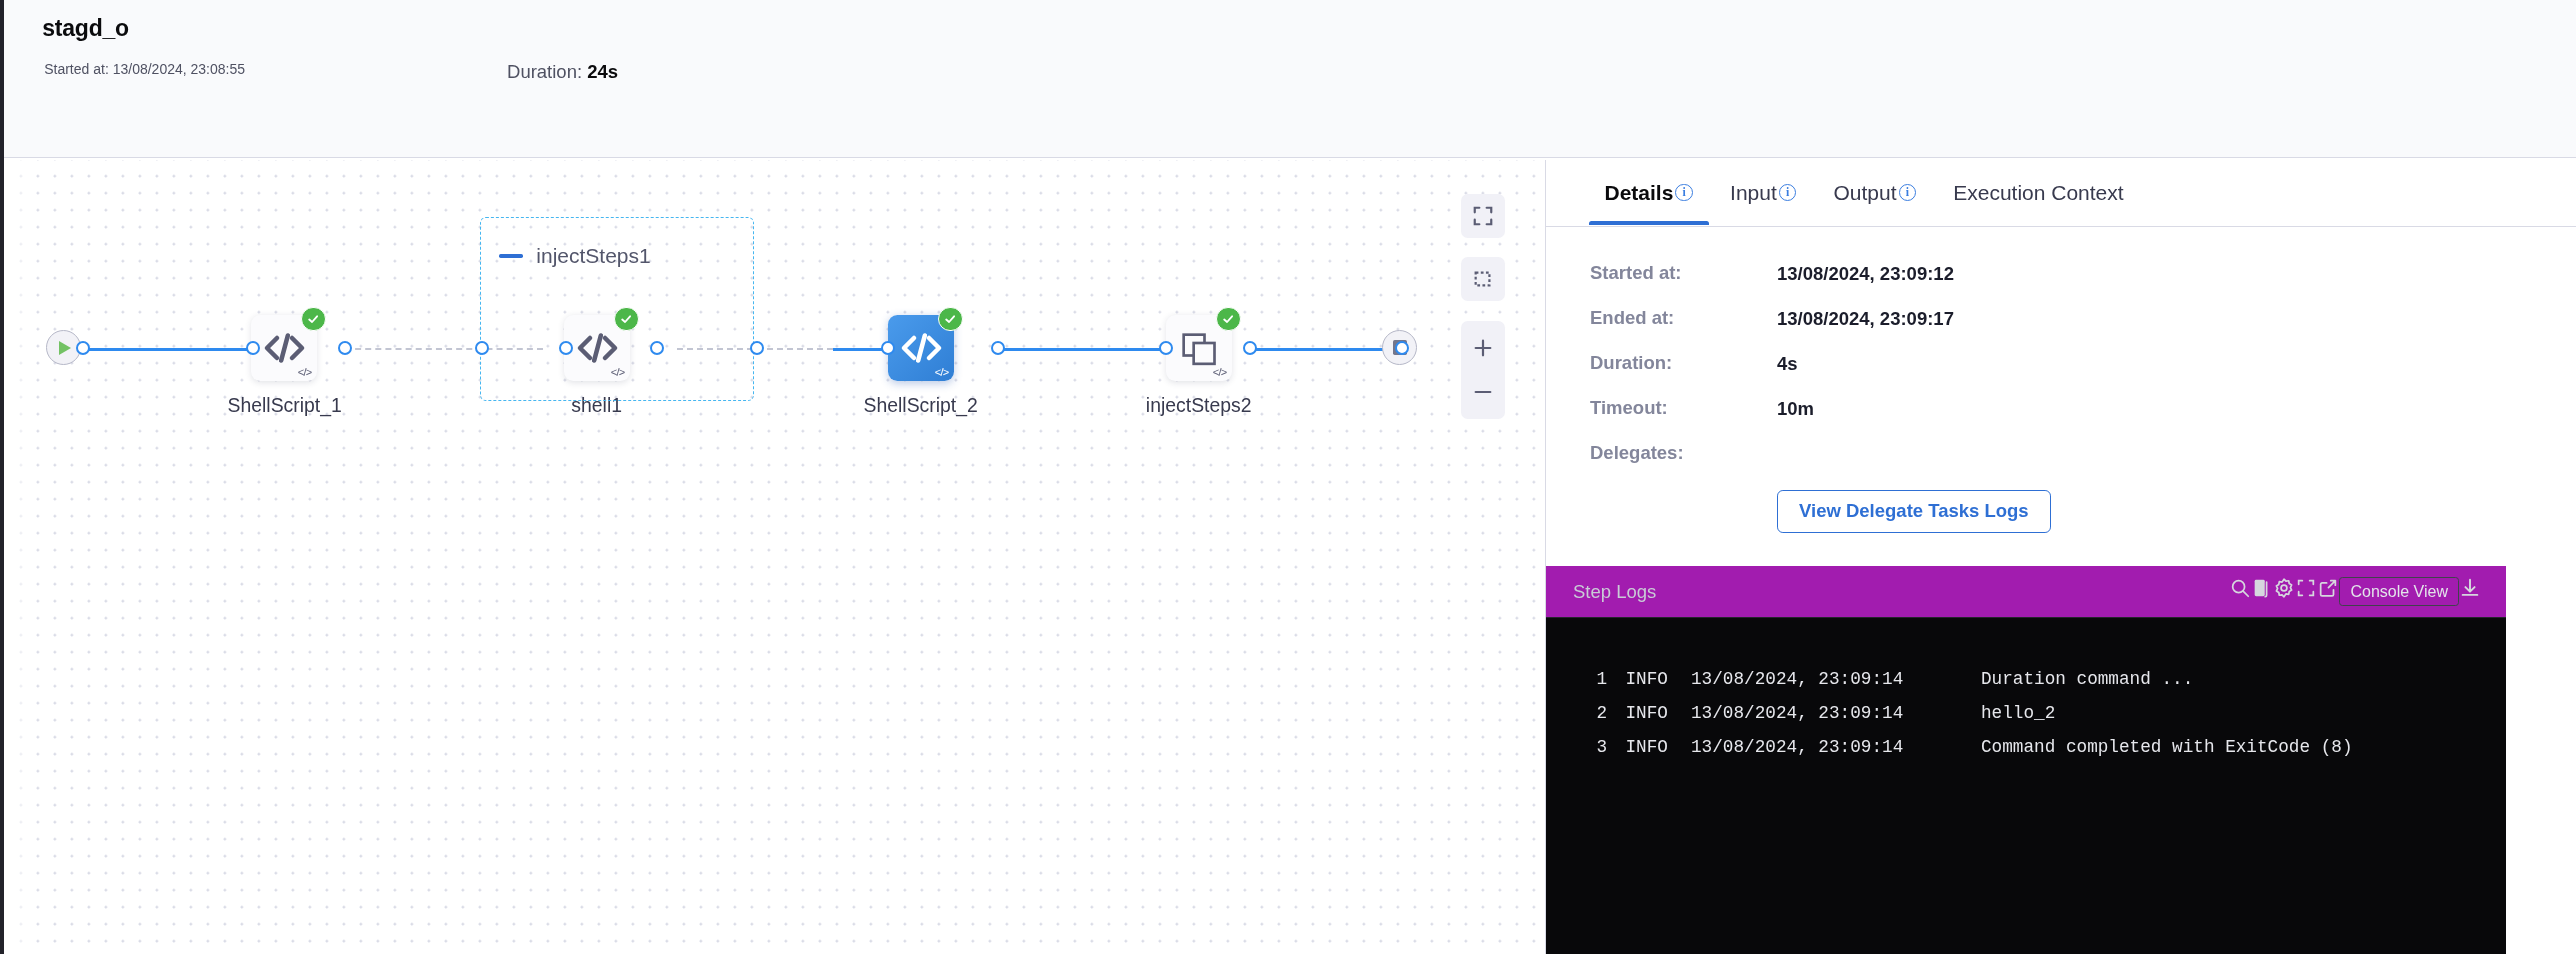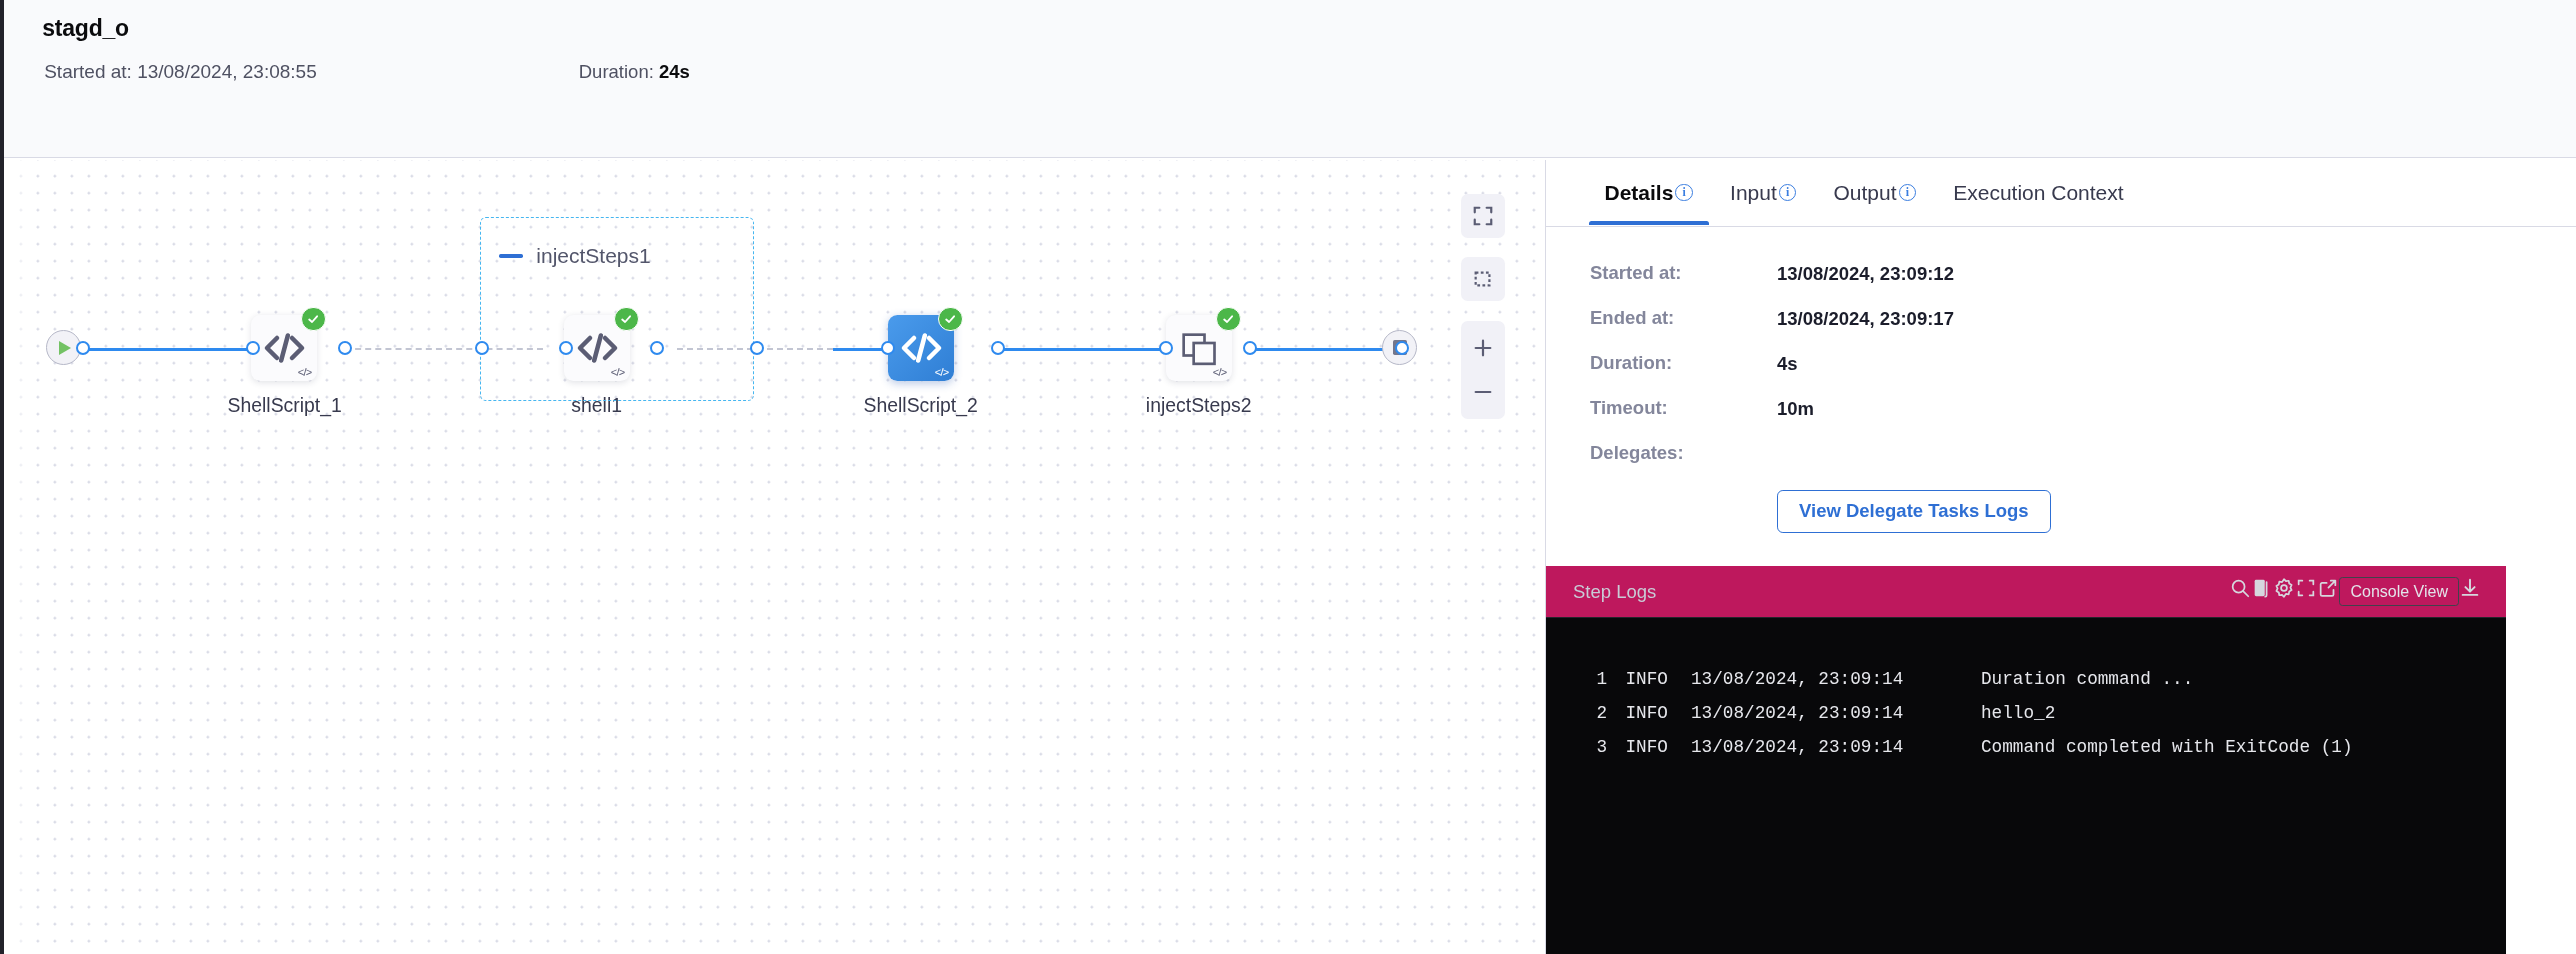--- a/index.html
+++ b/index.html
@@ -22,21 +22,21 @@
     position: absolute; left: 4.2px; top: 0; width: 2572px; height: 158px;
     background: #f9fafc;
     border-bottom: 1.7px solid #d9dae5;
   }
   .exec-title {
     position: absolute; left: 38px; top: 15px;
     font-size: 23px; font-weight: bold; color: #0b0b0d;
     letter-spacing: -0.2px;
   }
   .exec-meta-row { position: absolute; left: 40px; top: 61px; display: flex; }
-  .meta-started { font-size: 19px; color: #4f5162; white-space: nowrap; }
+  .meta-started { font-size: 14px; color: #4f5162; white-space: nowrap; }
   .meta-duration {
     font-size: 18.5px; color: #4f5162; white-space: nowrap;
     margin-left: 262px;
   }
   .meta-duration b { color: #0b0b0d; font-weight: bold; }
 
   
   .canvas {
     position: absolute; left: 4.2px; top: 160px;
     width: 1541px; height: 795px;
@@ -179,21 +179,21 @@
     color: #2e6fd4; font-size: 18.5px; font-weight: bold;
     background: #fff; cursor: pointer;
   }
 
   
   .logs {
     position: absolute; left: 0; top: 406px; width: 960px; height: 389px;
     background: #08080a;
   }
   .logs-head {
-    height: 52px; background: #be185d;
+    height: 52px; background: #a21caf;
     border-bottom: 0.8px solid #24242b;
     display: flex; align-items: center; padding: 0 25px 0 27px;
   }
   .logs-title { font-size: 18.5px; color: #c9cbd6; }
   .logs-tools { margin-left: auto; display: flex; align-items: flex-start; }
   .logs-tools svg { width: 22px; height: 22px; cursor: pointer; }
   .console-btn {
     border: 0.8px solid #41424c; border-radius: 3.4px;
     padding: 4.2px 10px; font-size: 16px; color: #e3e4ea; cursor: pointer;
     white-space: nowrap;
@@ -425,20 +425,20 @@
         <div class="log-line">
           <span class="ln-no">2</span>
           <span class="ln-lvl">INFO</span>
           <span class="ln-ts">13/08/2024, 23:09:14</span>
           <span class="ln-msg">hello_2</span>
         </div>
         <div class="log-line">
           <span class="ln-no">3</span>
           <span class="ln-lvl">INFO</span>
           <span class="ln-ts">13/08/2024, 23:09:14</span>
-          <span class="ln-msg">Command completed with ExitCode (1)</span>
+          <span class="ln-msg">Command completed with ExitCode (8)</span>
         </div>
       </div>
     </div>
 
   </div>
 </div>
 
 
 </body></html>

